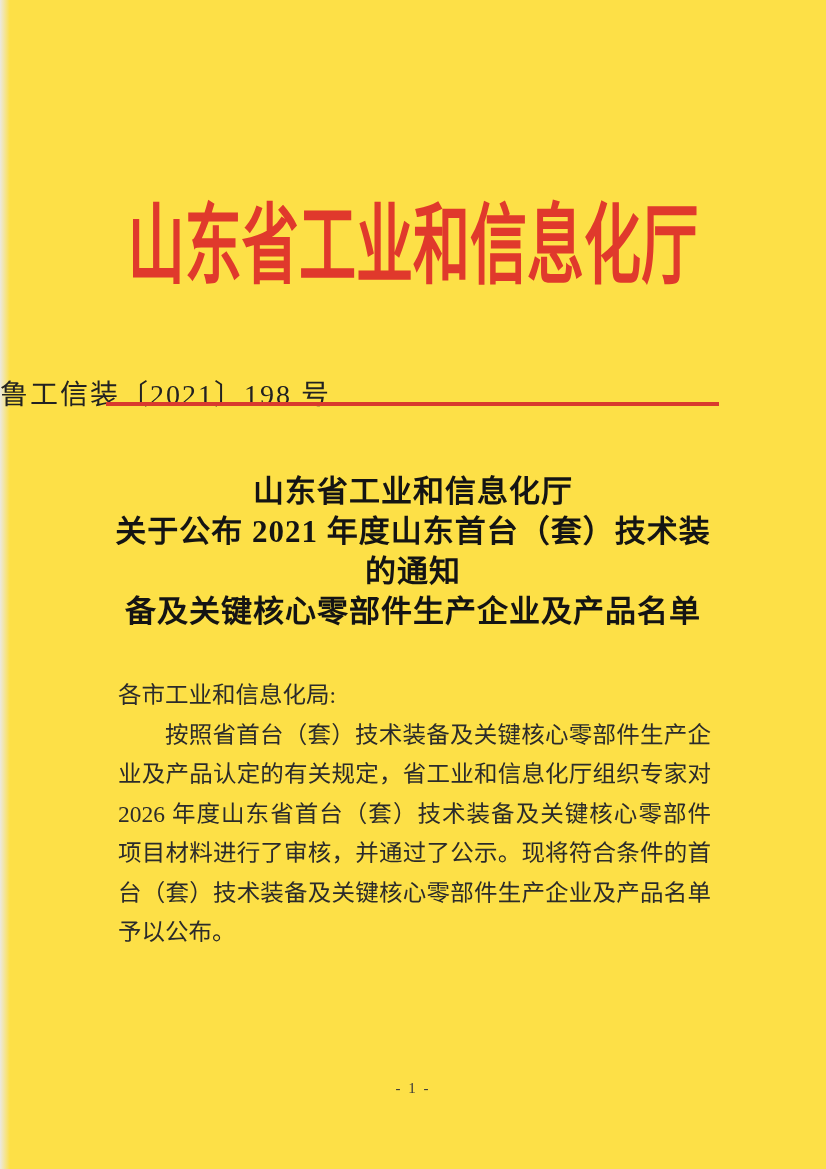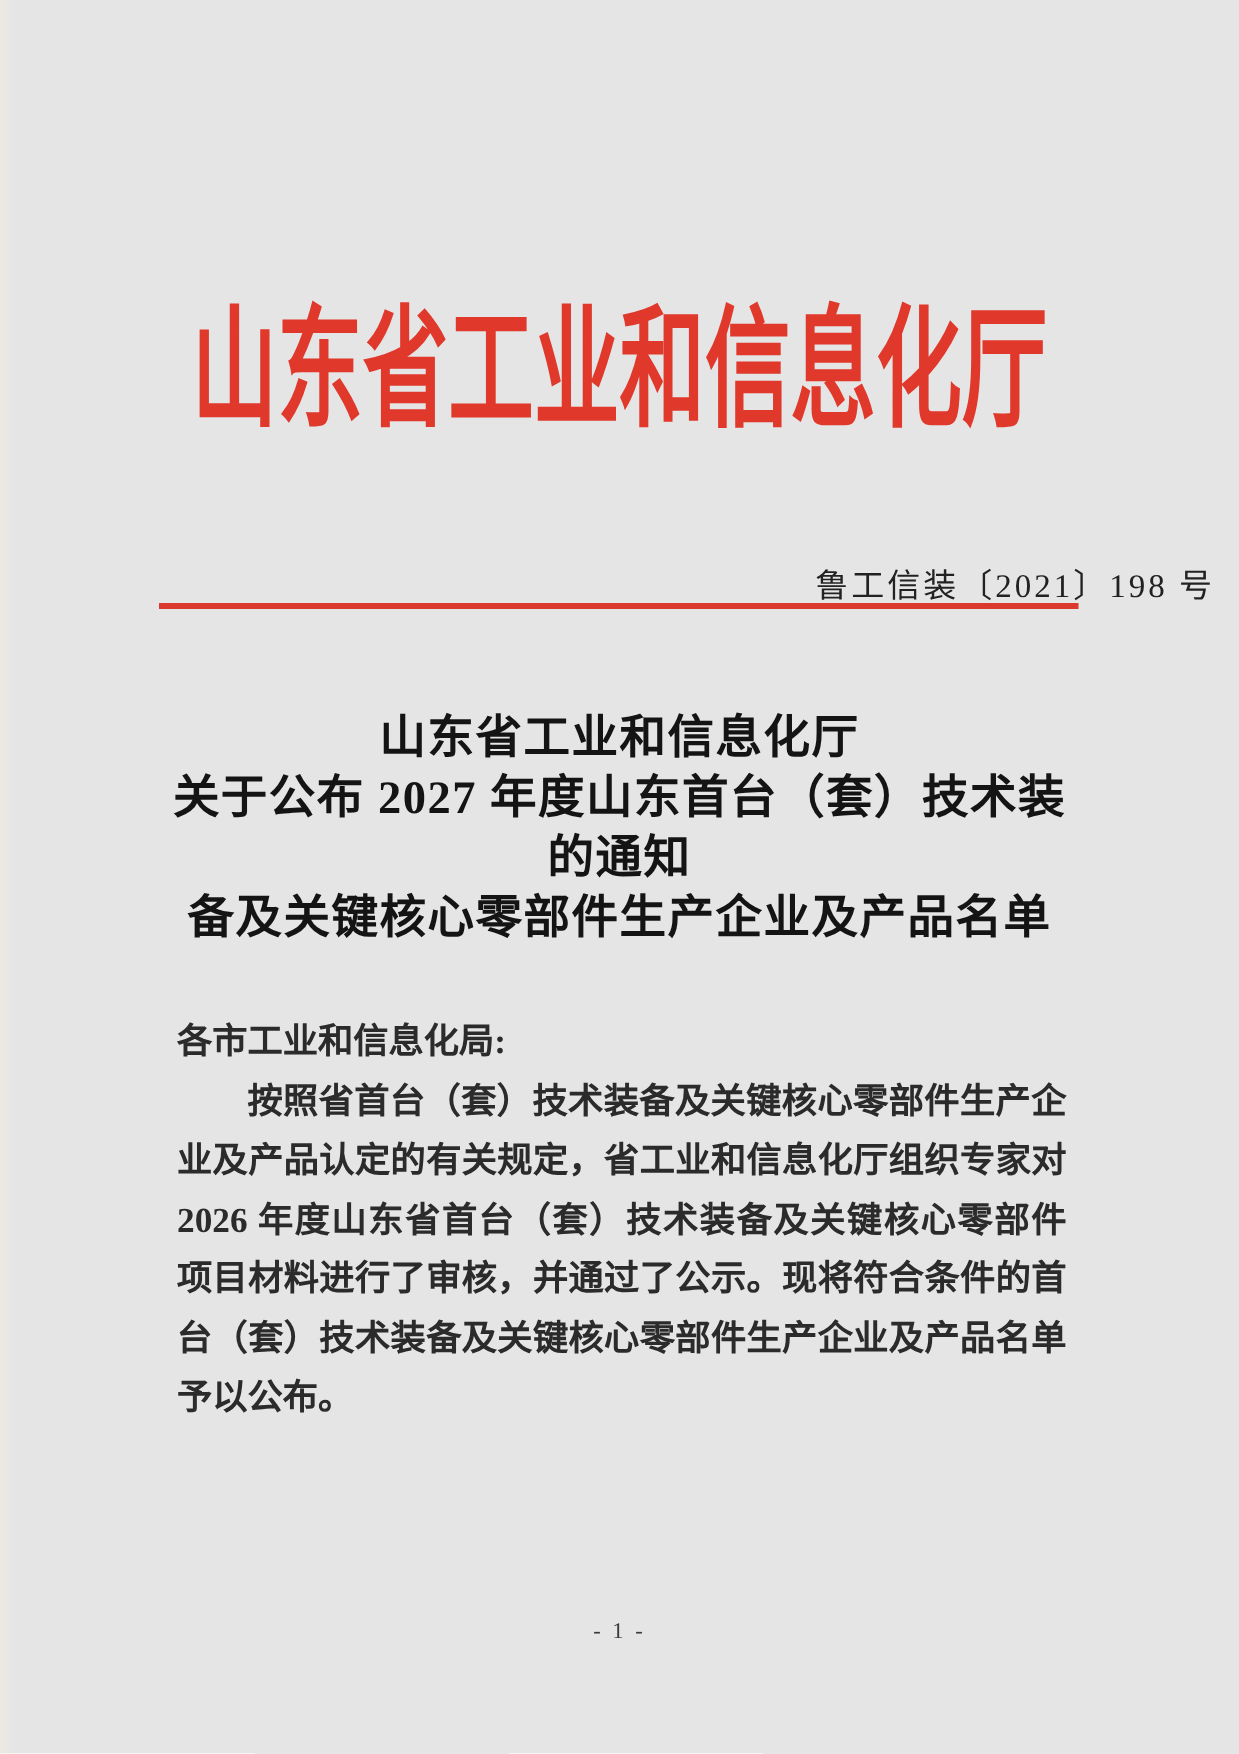--- a/index.html
+++ b/index.html
@@ -5,21 +5,21 @@
   html, body {
     margin: 0;
     padding: 0;
     background: #ffffff;
   }
   .page {
     position: relative;
     width: 826px;
     height: 1169px;
     margin: 0 auto;
-    background: #e5e5e5;
+    background: #fde047;
     overflow: hidden;
     font-family: "Liberation Serif", "DejaVu Serif", serif;
   }
   
   .page::before {
     content: "";
     position: absolute;
     left: 0; top: 0; bottom: 0;
     width: 10px;
     background: linear-gradient(to right, #ecE9e1, rgba(236,233,225,0));
@@ -36,23 +36,23 @@
     color: var(--header-red, #e0392c);
     font-size: 62px;
     font-weight: bold;
     white-space: nowrap;
     transform: scale(0.92, 1.42);
     transform-origin: center center;
   }
   .doc-number {
     position: absolute;
     top: 372px;
-    left: 0; right: 16px;
-    text-align: right;
-    font-size: 22px;
+    left: 0; right: 0;
+    text-align: left;
+    font-size: 28px;
     letter-spacing: 2px;
     color: #222222;
   }
   .red-line {
     position: absolute;
     top: 402px;
     left: 106px;
     width: 613px;
     height: 4px;
     background: var(--line-red, #d93a2d);
@@ -72,21 +72,21 @@
   .body-text {
     position: absolute;
     top: 676px;
     left: 118px;
     width: 593px;
     font-size: 23.5px;
     line-height: 39.5px;
     color: #2b2b2b;
     text-align: justify;
   }
-  .body-text p { margin: 0; font-weight: bold; }
+  .body-text p { margin: 0; }
   .body-text .para { text-indent: 2em; }
   .page-number {
     position: absolute;
     top: 1080px;
     left: 0; right: 0;
     text-align: center;
     font-size: 15px;
     letter-spacing: 2px;
     color: #3a3a3a;
   }
@@ -97,21 +97,21 @@
 <div class="page">
 
   <div class="red-header">山东省工业和信息化厅</div>
 
   <div class="doc-number">鲁工信装〔2021〕198 号</div>
 
   <div class="red-line"></div>
 
   <div class="title">
     <div>山东省工业和信息化厅</div>
-    <div>关于公布 2027 年度山东首台（套）技术装</div>
+    <div>关于公布 2021 年度山东首台（套）技术装</div>
     <div>的通知</div>
     <div>备及关键核心零部件生产企业及产品名单</div>
   </div>
 
   <div class="body-text">
     <p class="salutation">各市工业和信息化局:</p>
     <p class="para">按照省首台（套）技术装备及关键核心零部件生产企业及产品认定的有关规定，省工业和信息化厅组织专家对 2026 年度山东省首台（套）技术装备及关键核心零部件项目材料进行了审核，并通过了公示。现将符合条件的首台（套）技术装备及关键核心零部件生产企业及产品名单予以公布。</p>
   </div>
 
   <div class="page-number">- 1 -</div>

